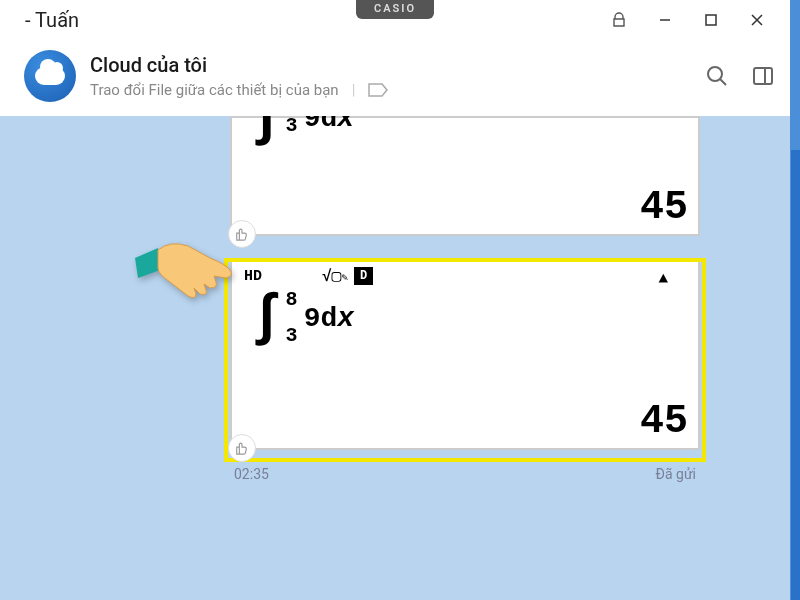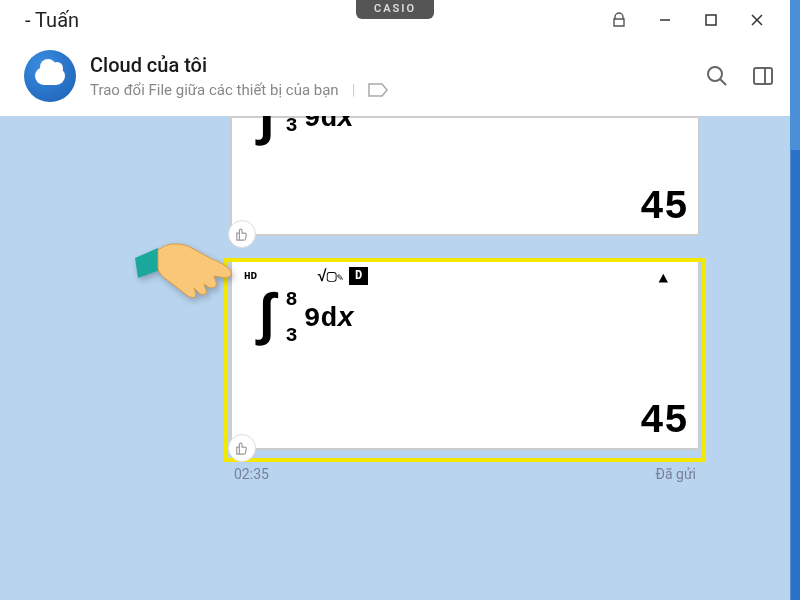--- a/index.html
+++ b/index.html
@@ -162,21 +162,21 @@
   }
   .calc-header {
     display: flex;
     align-items: center;
     padding: 4px 12px 0;
     font-family: "Courier New", monospace;
     font-weight: bold;
     font-size: 13px;
     gap: 60px;
   }
-  .hd-label { font-size: 11px; font-weight: bold; }
+  .hd-label { font-size: 15px; font-weight: bold; }
   .math-symb { display: flex; gap: 6px; align-items: center; font-size: 16px; }
   .d-box {
     display: inline-block;
     border: 2px solid #000;
     padding: 0 4px;
     font-weight: bold;
     background: #000;
     color: #fff;
     font-size: 12px;
   }

